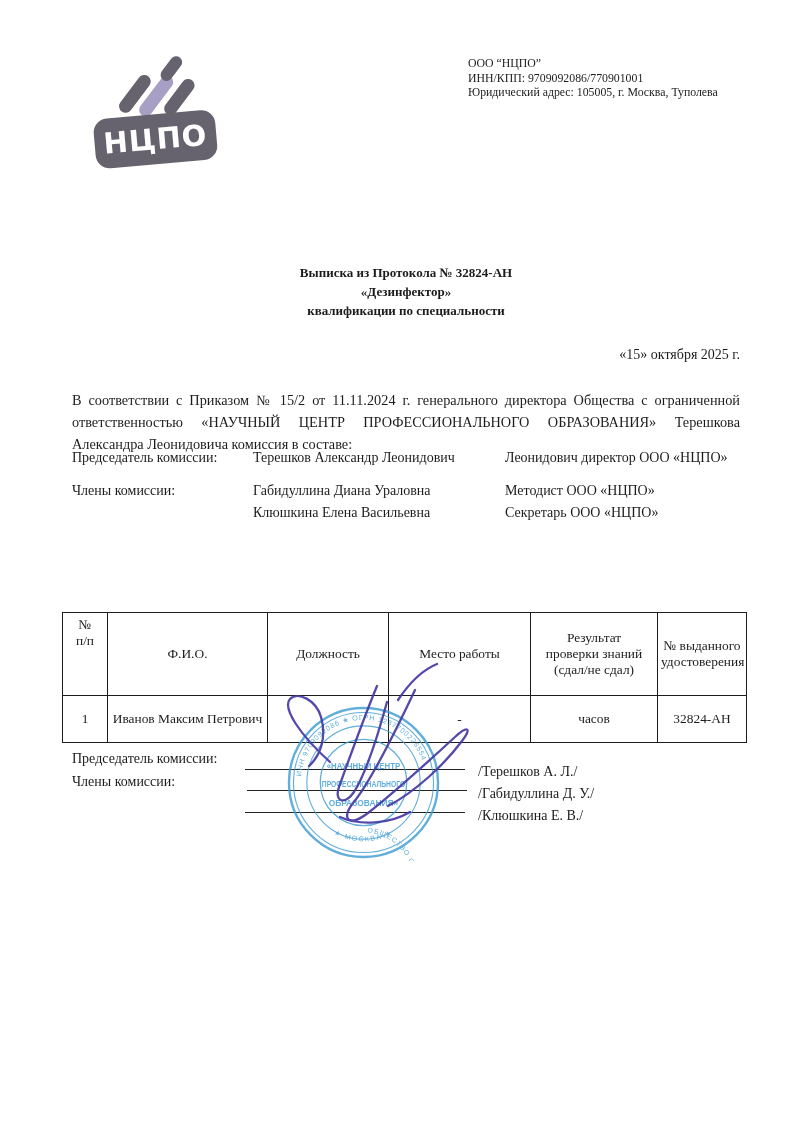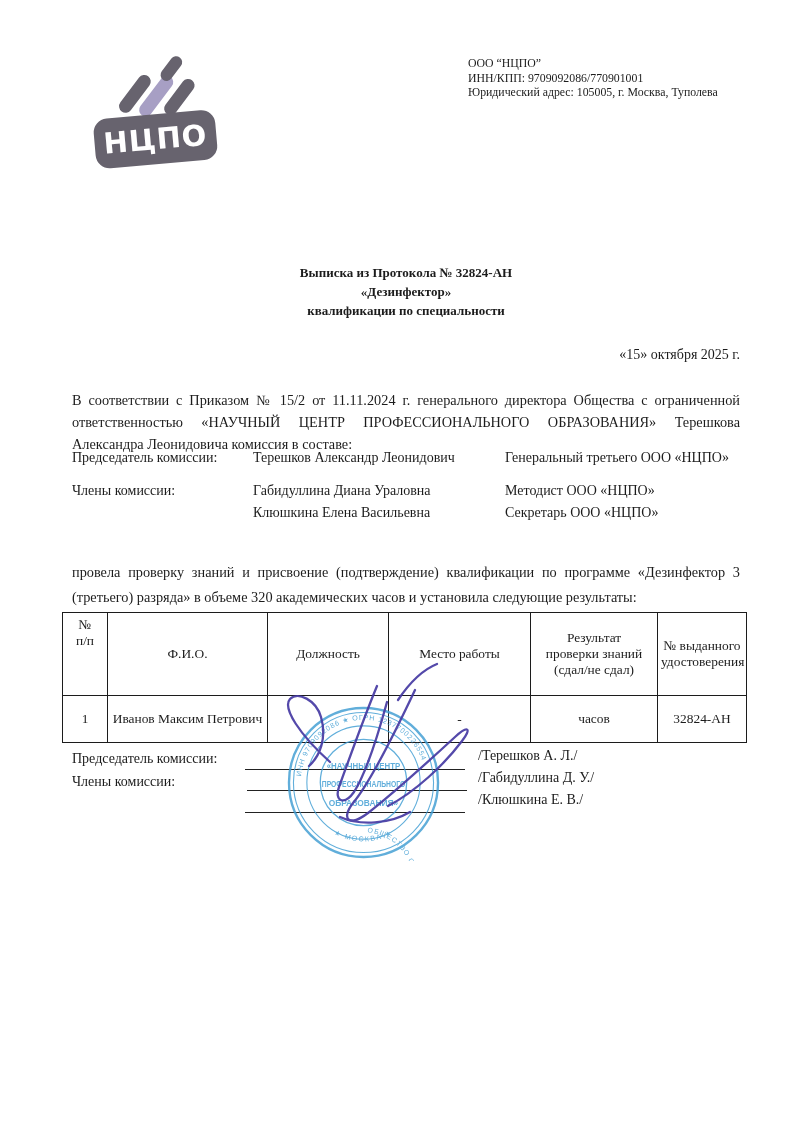--- a/index.html
+++ b/index.html
@@ -48,21 +48,21 @@
   .results-table th{height:76px;vertical-align:middle;}
   .results-table th.th-num{vertical-align:top;padding-top:4px;}
   .results-table td{height:42px;vertical-align:middle;}
   .col-num{width:45px;} .col-fio{width:160px;} .col-dolzh{width:121px;}
   .col-mesto{width:142px;} .col-rezult{width:127px;} .col-udost{width:89px;}
   
   .sign-label{position:absolute;left:72px;font-size:14px;}
   .sl-1{top:751px;} .sl-2{top:774px;}
   .sign-line{position:absolute;width:220px;border-top:1.4px solid #222;}
   .ln-1{left:245px;top:769px;} .ln-2{left:247px;top:790px;} .ln-3{left:245px;top:812px;}
-  .sign-name{position:absolute;left:478px;font-size:14px;}
+  .sign-name{position:absolute;left:478px;font-size:14px;margin-top:16px;}
   .sn-1{top:748px;} .sn-2{top:770px;} .sn-3{top:792px;}
   
   .stamp-svg{position:absolute;left:285px;top:704px;opacity:0.82;}
   .stamp-svg circle{fill:none;}
   .stamp-ring-text{font-family:"Liberation Sans",sans-serif;}
   .ink-svg{position:absolute;left:235px;top:660px;opacity:0.92;}
 </style>
 </head>
 <body>
 
@@ -92,34 +92,33 @@
     <div>квалификации по специальности</div>
   </div>
 
   <div class="date-line">«15» октября 2025 г.</div>
 
   <div class="para para-intro">В соответствии с Приказом № 15/2 от 11.11.2024 г. генерального директора Общества с ограниченной ответственностью «НАУЧНЫЙ ЦЕНТР ПРОФЕССИОНАЛЬНОГО ОБРАЗОВАНИЯ» Терешкова Александра Леонидовича комиссия в составе:</div>
 
   <div class="commission-row crow-1">
     <span class="c-label">Председатель комиссии:</span>
     <span class="c-name">Терешков Александр Леонидович</span>
-    <span class="c-role">Генеральный третьего ООО «НЦПО»</span>
+    <span class="c-role">Леонидович директор ООО «НЦПО»</span>
   </div>
   <div class="commission-row crow-2">
     <span class="c-label">Члены комиссии:</span>
     <span class="c-name">Габидуллина Диана Ураловна</span>
     <span class="c-role">Методист ООО «НЦПО»</span>
   </div>
   <div class="commission-row crow-3">
     <span class="c-label"></span>
     <span class="c-name">Клюшкина Елена Васильевна</span>
     <span class="c-role">Секретарь ООО «НЦПО»</span>
   </div>
 
-  <div class="para para-results">провела проверку знаний и присвоение (подтверждение) квалификации по программе «Дезинфектор 3 (третьего) разряда» в объеме 320 академических часов и установила следующие результаты:</div>
 
   <table class="results-table">
     <colgroup>
       <col class="col-num">
         <col class="col-fio">
         <col class="col-dolzh">
       <col class="col-mesto">
         <col class="col-rezult">
         <col class="col-udost">
     </colgroup>

